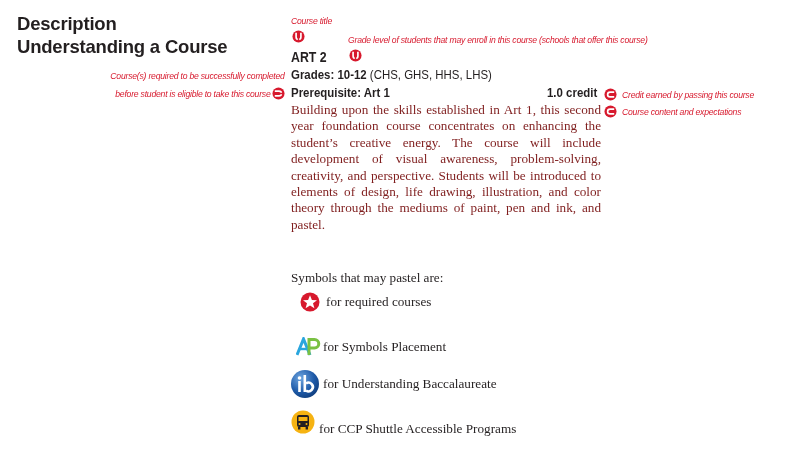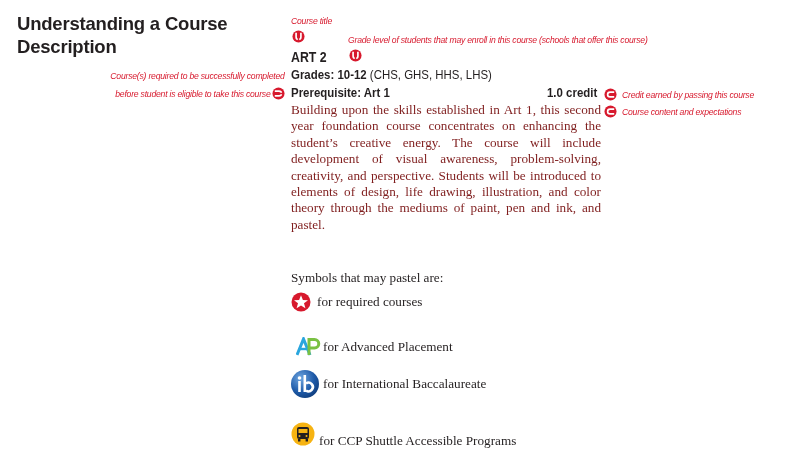--- a/index.html
+++ b/index.html
@@ -13,22 +13,22 @@
     .arrow { width: 13px; height: 13px; display: block; }
     .desc { left: 291px; top: 102px; width: 310px; font-size: 13.2px; line-height: 16.4px; text-align: justify; color: #7f1d1d; }
     .symbols-title { left: 291px; top: 270px; font-size: 13.2px; }
     .sym-row { display: flex; align-items: center; font-size: 13.2px; white-space: nowrap; }
     .sym-row .label { margin-left: 6px; }
   </style>
 </head>
 <body>
 
 <div class="abs heading">
+  <div>Description</div>
   <div>Understanding a Course</div>
-  <div>Description</div>
 </div>
 
 <div class="abs note" style="left:291px; top:15px;">Course title</div>
 <svg class="abs arrow" style="left:292px; top:30px;" viewBox="0 0 14 14">
   <circle cx="7" cy="7" r="6.5" fill="#d7192d"></circle>
   <path d="M4.4 3 L4.4 7.5 A2.6 2.6 0 0 0 9.6 7.5 L9.6 3" fill="none" stroke="#fff" stroke-width="1.8"></path>
   <path d="M7 5 L7 12" stroke="#d7192d" stroke-width="1.6"></path>
 </svg>
 
 <div class="abs note" style="left:348px; top:34px;">Grade level of students that may enroll in this course (schools that offer this course)</div>
@@ -66,56 +66,56 @@
 <svg class="abs arrow" style="left:604px; top:105px;" viewBox="0 0 14 14">
   <circle cx="7" cy="7" r="6.5" fill="#d7192d"></circle>
   <path d="M11 4.4 L6.5 4.4 A2.6 2.6 0 0 0 6.5 9.6 L11 9.6" fill="none" stroke="#fff" stroke-width="1.8"></path>
 </svg>
 <div class="abs note" style="left:622px; top:106px;">Course content and expectations</div>
 
 <div class="abs desc">Building upon the skills established in Art 1, this second year foundation course concentrates on enhancing the student’s creative energy. The course will include development of visual awareness, problem-solving, creativity, and perspective. Students will be introduced to elements of design, life drawing, illustration, and color theory through the mediums of paint, pen and ink, and pastel.</div>
 
 <div class="abs symbols-title">Symbols that may pastel are:</div>
 
-<div class="abs sym-row" style="left:291px; top:292px;justify-content:flex-end;">
+<div class="abs sym-row" style="left:300px; top:292px;justify-content:flex-end;">
   <svg width="20" height="20" viewBox="0 0 20 20">
     <circle cx="10" cy="10" r="9.5" fill="#d7192d"></circle>
     <polygon points="10,3.2 11.9,8 17,8.2 13,11.3 14.4,16.3 10,13.4 5.6,16.3 7,11.3 3,8.2 8.1,8" fill="#fff"></polygon>
   </svg>
   <span class="label">for required courses</span>
 </div>
 
 <div class="abs sym-row" style="left:296px; top:337px;">
   <svg width="26" height="20" viewBox="0 0 26 20">
     <path d="M1 18 L7.5 2 L14 18" fill="none" stroke="#2aa6de" stroke-width="3"></path>
     <path d="M4 12 L11 12" stroke="#2aa6de" stroke-width="2.4"></path>
     <path d="M13 18 L13 2.5 L18.5 2.5 A4.2 4.2 0 0 1 18.5 11 L13 11" fill="none" stroke="#7ac143" stroke-width="3"></path>
   </svg>
-  <span class="label" style="margin-left:1px;">for Advanced Placement</span>
+  <span class="label" style="margin-left:1px;">for Symbols Placement</span>
 </div>
 
 <div class="abs sym-row" style="left:290px; top:369px;">
   <svg width="30" height="30" viewBox="0 0 30 30">
     <defs>
       <radialGradient id="ibg" cx="0.35" cy="0.3" r="0.8">
         <stop offset="0" stop-color="#6fa6e0"></stop>
         <stop offset="0.6" stop-color="#1e5aa8"></stop>
         <stop offset="1" stop-color="#0e3a78"></stop>
       </radialGradient>
     </defs>
     <circle cx="15" cy="15" r="14" fill="url(#ibg)"></circle>
     <circle cx="9.5" cy="9" r="1.8" fill="#fff"></circle>
     <rect x="8.2" y="12" width="2.6" height="11" fill="#fff"></rect>
     <rect x="13.5" y="6" width="2.6" height="17" fill="#fff"></rect>
     <path d="M16 14.5 A4.3 4.3 0 1 1 16 21.5" fill="none" stroke="#fff" stroke-width="2.6"></path>
   </svg>
-  <span class="label" style="margin-left:3px;">for International Baccalaureate</span>
+  <span class="label" style="margin-left:3px;">for Understanding Baccalaureate</span>
 </div>
 
-<div class="abs sym-row" style="left:291px; top:422px;text-align:center;">
+<div class="abs sym-row" style="left:291px; top:410px;text-align:center;">
   <svg width="24" height="24" viewBox="0 0 24 24">
     <circle cx="12" cy="12" r="11.5" fill="#f6b312"></circle>
     <rect x="6" y="5" width="12" height="12" rx="2" fill="#231f20"></rect>
     <rect x="7.5" y="7" width="9" height="4" fill="#f6b312"></rect>
     <circle cx="8.5" cy="14" r="1" fill="#f6b312"></circle>
     <circle cx="15.5" cy="14" r="1" fill="#f6b312"></circle>
     <rect x="7" y="17" width="2.4" height="2.5" fill="#231f20"></rect>
     <rect x="14.6" y="17" width="2.4" height="2.5" fill="#231f20"></rect>
   </svg>
   <span class="label" style="margin-left:4px; position:relative; top:7px;">for CCP Shuttle Accessible Programs</span>

